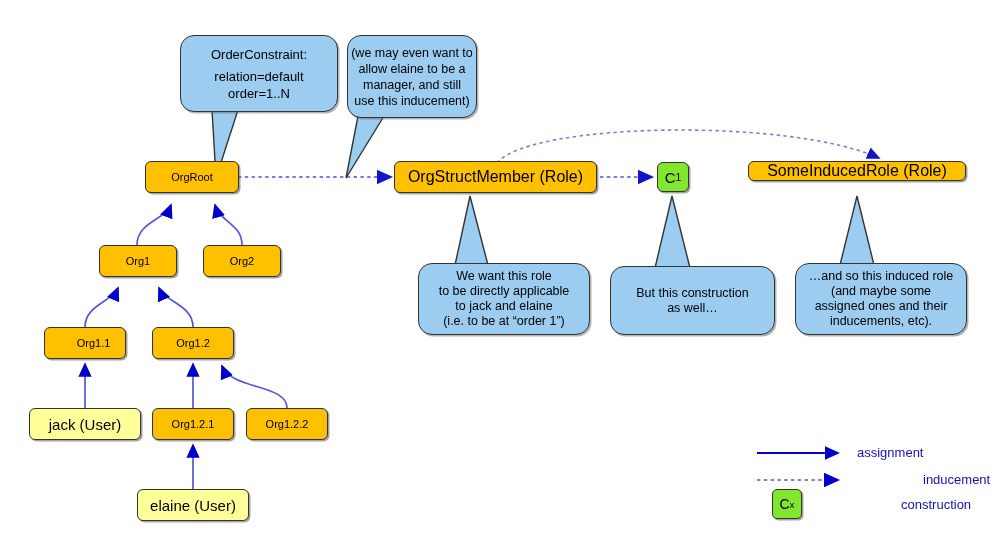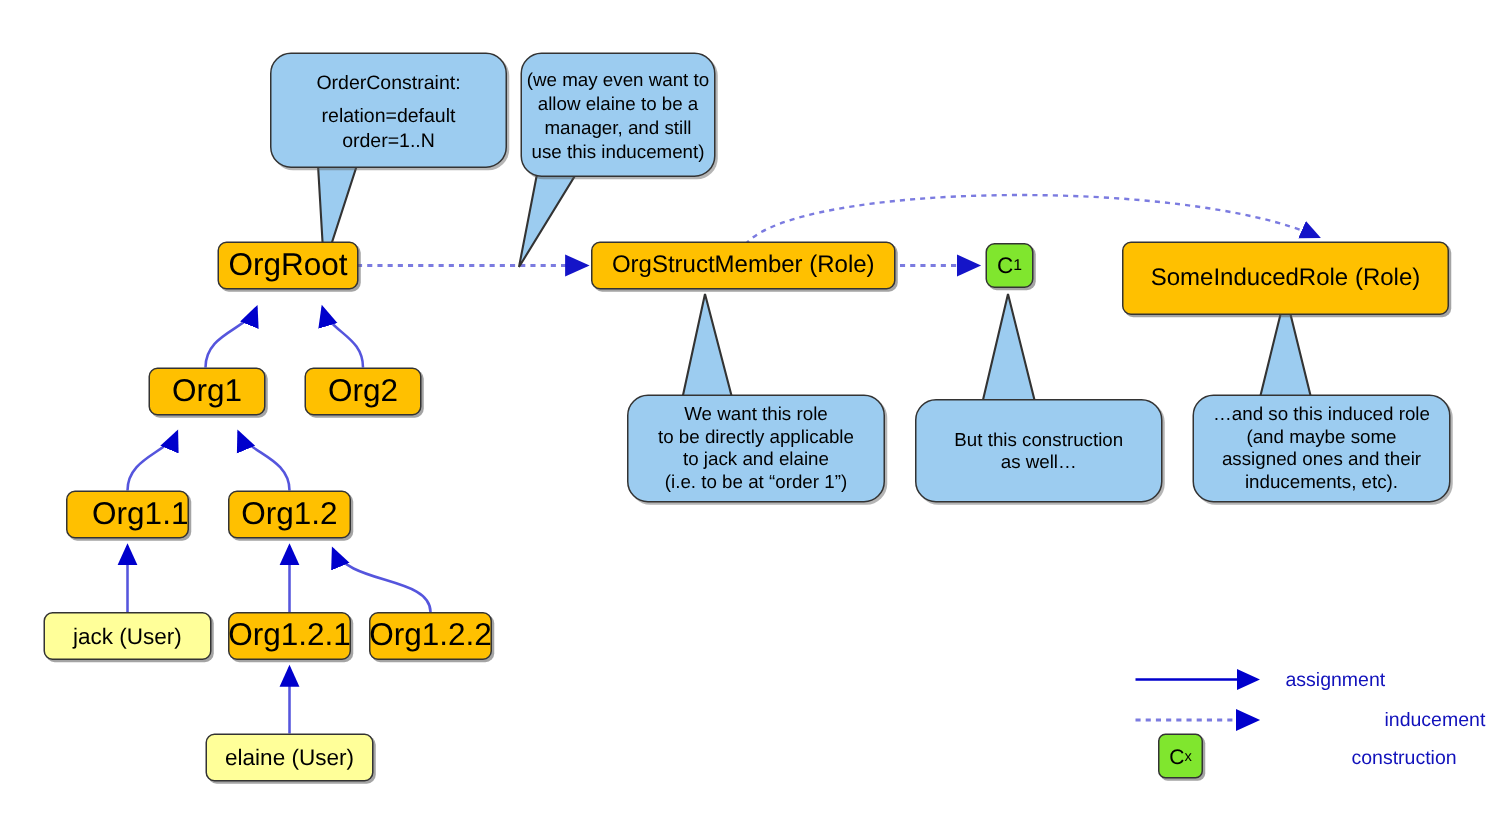--- a/index.html
+++ b/index.html
@@ -34,21 +34,21 @@
     display: flex;
     align-items: center;
     justify-content: center;
     color: #000000;
     white-space: nowrap;
     box-shadow: 1.5px 1.5px 0 rgba(90,90,90,0.55);
     z-index: 3;
   }
   .node.org {
     background: #ffc000;
-    font-size: 21px;
+    font-size: 11px;
   }
   .node.user {
     background: #ffff99;
     font-size: 15px;
   }
   .node.constr {
     background: #80e62e;
     font-size: 15px;
   }
   .node.wide {
@@ -213,21 +213,21 @@
 
   <div class="node org wide" style="left:394px; top:161px; width:203px; height:32px;">
     <span>OrgStructMember (Role)</span>
   </div>
 
   <div class="node constr" style="left:657px; top:162px; width:32px; height:30px;">
     <span>C</span>
       <sub>1</sub>
   </div>
 
-  <div class="node org wide" style="left:748px; top:161px; width:218px; height:49px;">
+  <div class="node org wide" style="left:748px; top:161px; width:218px; height:20px;">
     <span>SomeInducedRole (Role)</span>
   </div>
 
   <div class="bubble topnote" style="left:180px; top:35px; width:158px; height:77px;">
     <span class="ln hdr">OrderConstraint:</span>
     <span class="ln">relation=default</span>
     <span class="ln">order=1..N</span>
   </div>
 
   <div class="bubble" style="left:347px; top:35px; width:130px; height:83px; font-size:12.5px; line-height:16px;">

